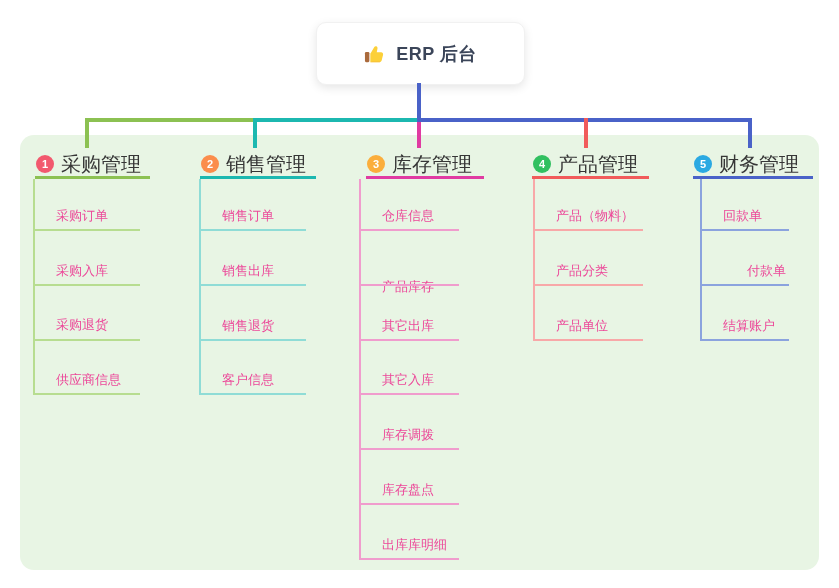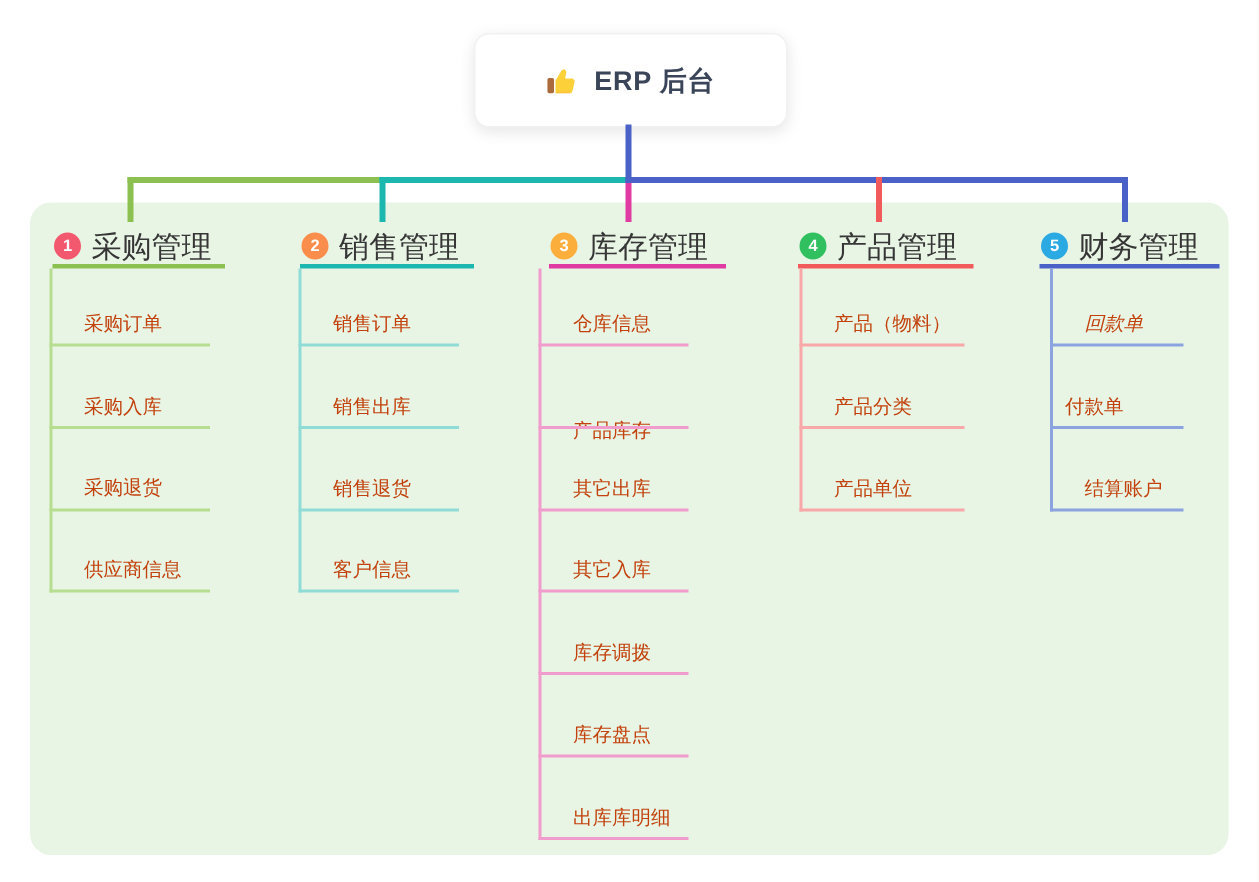--- a/index.html
+++ b/index.html
@@ -36,21 +36,21 @@
   .badge{
     width:18px;height:18px;border-radius:50%;flex:0 0 18px;
     color:#fff;font-size:11px;font-weight:bold;
     display:flex;align-items:center;justify-content:center;
   }
   .branch-label{font-size:20px;color:#363636;font-weight:500;white-space:nowrap;}
   .header-underline{position:absolute;height:3px;}
   
   .child-label{
     position:absolute;height:22px;line-height:22px;
-    font-size:13px;color:#c2410c;white-space:nowrap;cursor:pointer;
+    font-size:13px;color:#ec4899;white-space:nowrap;cursor:pointer;
   }
   .child-underline{position:absolute;height:2px;}
   .trunk{position:absolute;width:2px;}
 </style>
 </head>
 <body>
 
 <div class="abs panel" id="panel" style="background: rgb(232, 245, 228);"></div>
 
 <div class="abs root-node">
@@ -135,19 +135,19 @@
     <div class="child-label" style="left: 556px; top: 260px;">产品分类</div>
     <div class="child-underline" style="left: 533px; top: 284px; width: 110px; background: rgb(248, 168, 168);"></div>
     <div class="child-label" style="left: 556px; top: 315px;">产品单位</div>
     <div class="child-underline" style="left: 533px; top: 339px; width: 110px; background: rgb(248, 168, 168);"></div>
     <div class="branch-header" style="left: 694px; top: 149px;">
       <span class="badge" style="background: rgb(43, 169, 226);">5</span>
       <span class="branch-label">财务管理</span>
     </div>
     <div class="header-underline" style="left: 693px; top: 176px; width: 120px; background: rgb(74, 98, 200);"></div>
     <div class="trunk" style="left: 700px; top: 179px; height: 161.6px; background: rgb(139, 163, 222);"></div>
-    <div class="child-label" style="left: 723px; top: 205px; font-style: italic;">回款单</div>
+    <div class="child-label" style="left: 723px; top: 205px;">回款单</div>
     <div class="child-underline" style="left: 700px; top: 229px; width: 89px; background: rgb(139, 163, 222);"></div>
-    <div class="child-label" style="left: 710px; top: 260px;">付款单</div>
+    <div class="child-label" style="left: 747px; top: 260px;">付款单</div>
     <div class="child-underline" style="left: 700px; top: 284px; width: 89px; background: rgb(139, 163, 222);"></div>
     <div class="child-label" style="left: 723px; top: 315px;">结算账户</div>
     <div class="child-underline" style="left: 700px; top: 339px; width: 89px; background: rgb(139, 163, 222);"></div>
   </div>
 
 </body></html>

